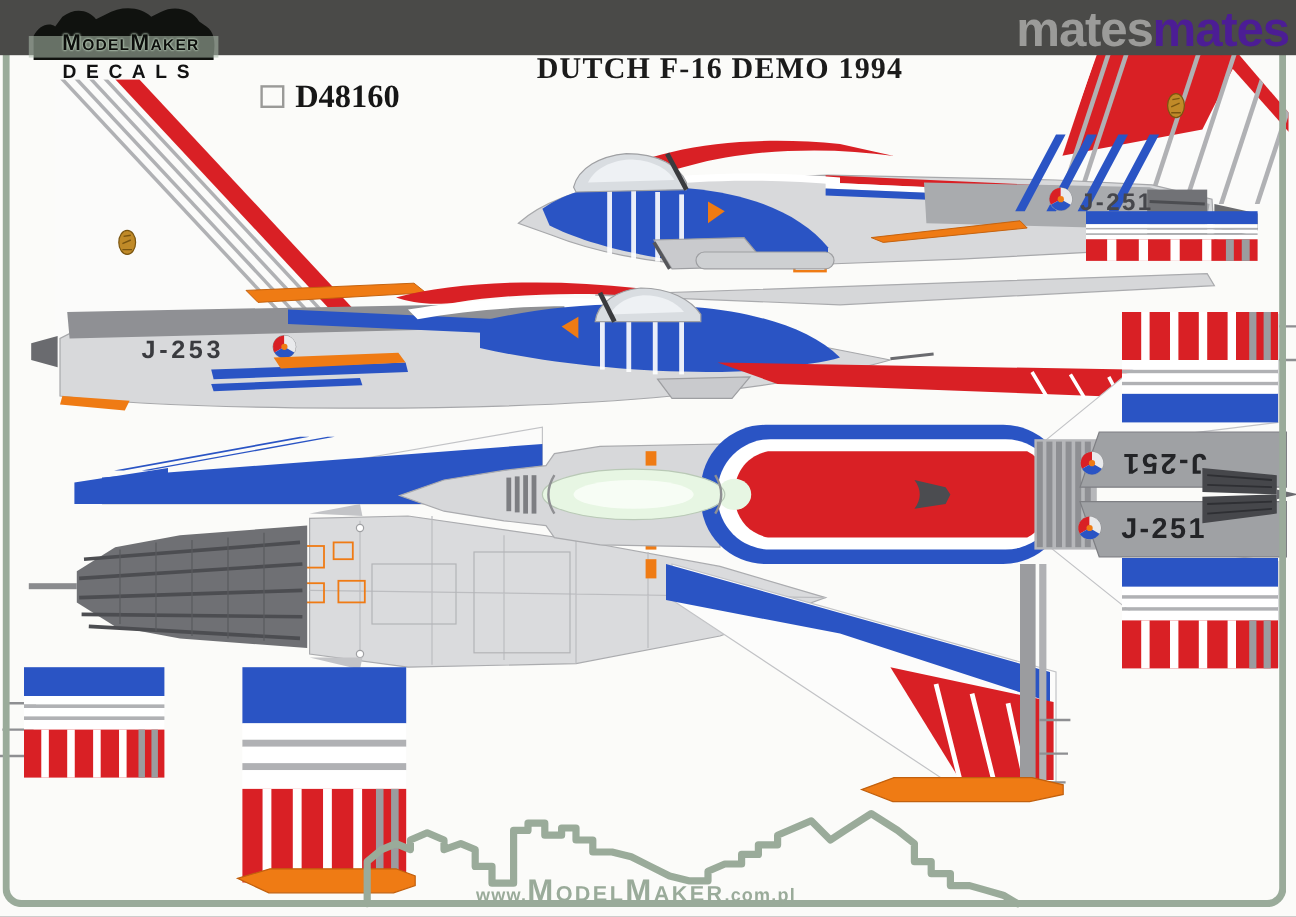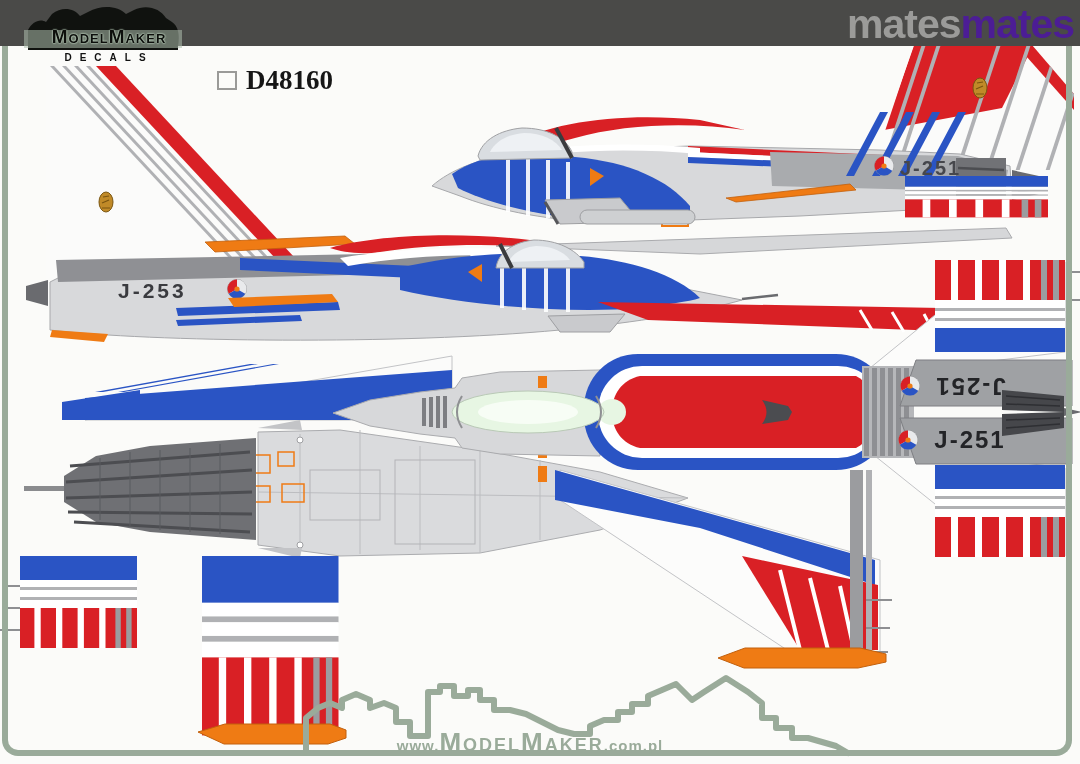--- a/index.html
+++ b/index.html
@@ -11,21 +11,21 @@
          border-radius:0 0 16px 16px;z-index:8;pointer-events:none;}
   
   .topbar{position:absolute;left:0;top:0;width:1080px;height:46px;background:#4a4a48;z-index:10;}
   
   .brand{position:absolute;left:22px;top:2px;width:175px;height:78px;z-index:12;}
   .brand svg{position:absolute;left:0;top:0;}
   .brand-name{position:absolute;left:2px;top:24px;width:170px;text-align:center;
       font-weight:bold;font-variant:small-caps;font-size:19px;letter-spacing:1px;color:#0d0f0c;
       text-shadow:0 0 2px #bcd0bc,0 0 2px #bcd0bc,0 0 1px #bcd0bc;}
   .brand-sub{position:absolute;left:2px;top:50px;width:170px;text-align:center;
-      font-weight:bold;font-size:10px;letter-spacing:8px;color:#121212;}
+      font-weight:bold;font-size:16px;letter-spacing:8px;color:#121212;}
   
   .prod{position:absolute;z-index:12;display:flex;align-items:center;gap:9px;
         font-family:"Liberation Serif",serif;font-weight:bold;font-size:27px;color:#161616;}
   .prod1{left:217px;top:20px;}
   .prod2{left:217px;top:49px;margin-top:16px;}
   .box{width:20px;height:19px;box-sizing:border-box;background:transparent;}
   .box1{border:2px solid #d8d8d6;}
   .box2{border:2px solid #9a9a98;}
   
   .title{position:absolute;left:340px;top:44px;width:520px;text-align:center;z-index:11;
@@ -339,20 +339,21 @@
     </svg>
     <div class="brand-name">ModelMaker</div>
     <div class="brand-sub">DECALS</div>
   </div>
 
   <div class="prod prod2">
     <span class="box box2"></span>
     <span>D48160</span>
   </div>
 
+  <div class="title">DUTCH F-16 DEMO 1994</div>
 
   <div class="scalemates">
     <span class="sm-gray">mates</span><span class="sm-green">mates</span>
   </div>
 
   <div class="footerurl">
     <span class="u-small">www.</span><span class="u-name">ModelMaker</span><span class="u-small">.com.pl</span>
   </div>
 
 </div>

